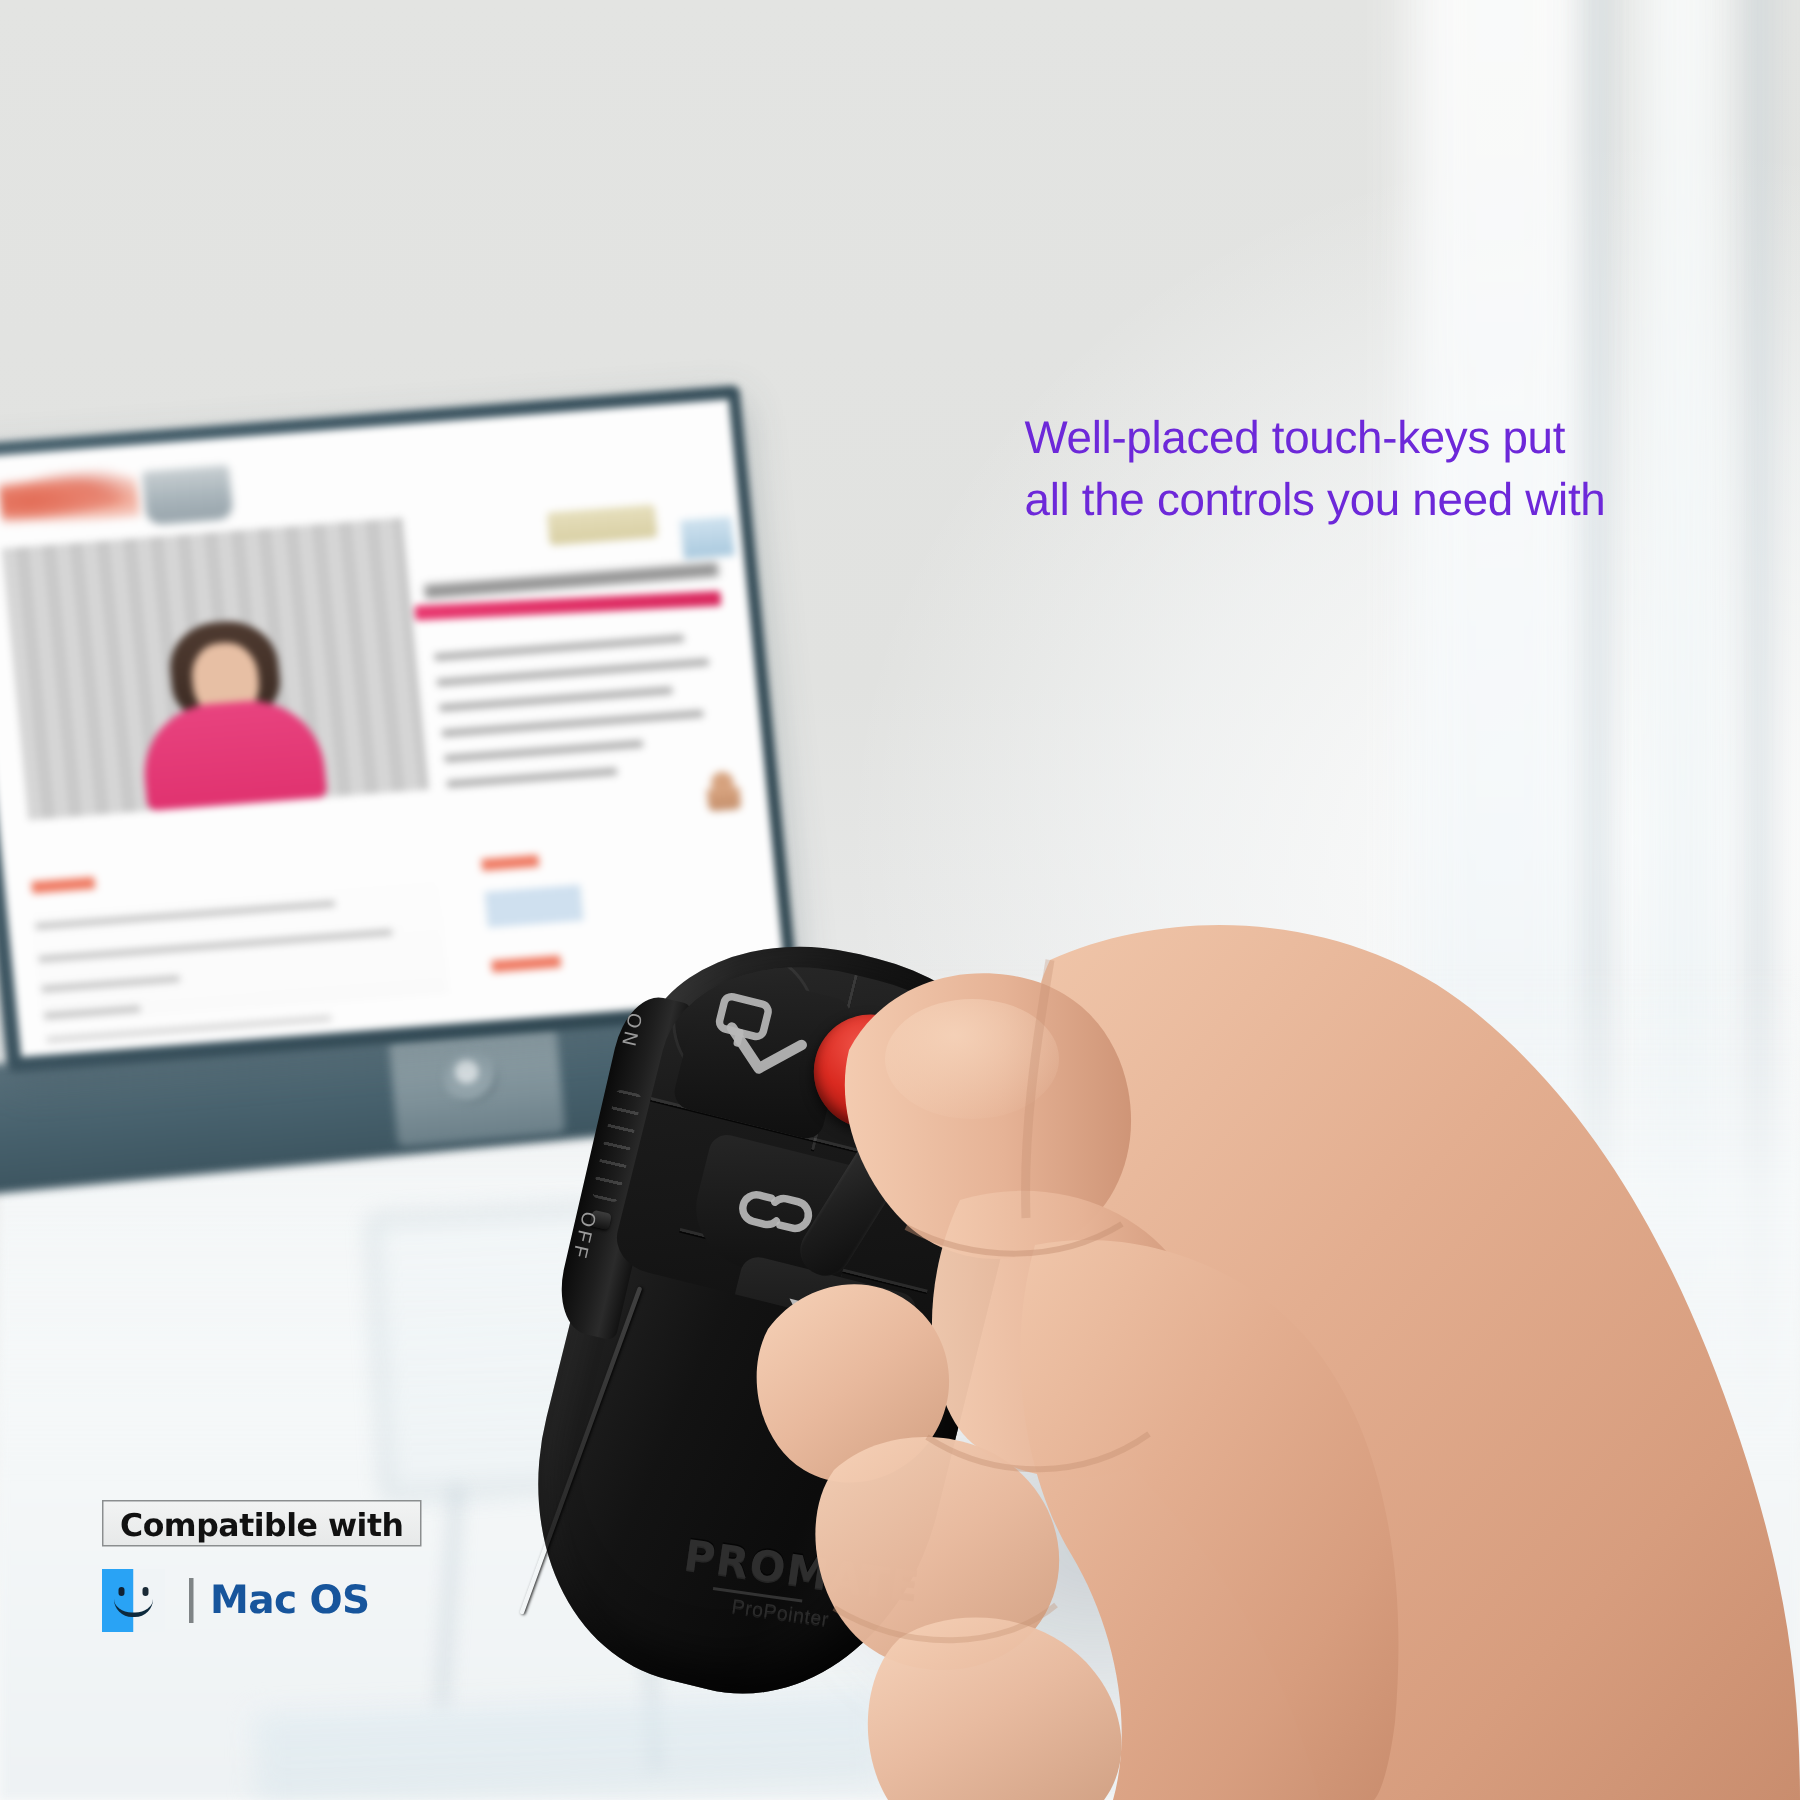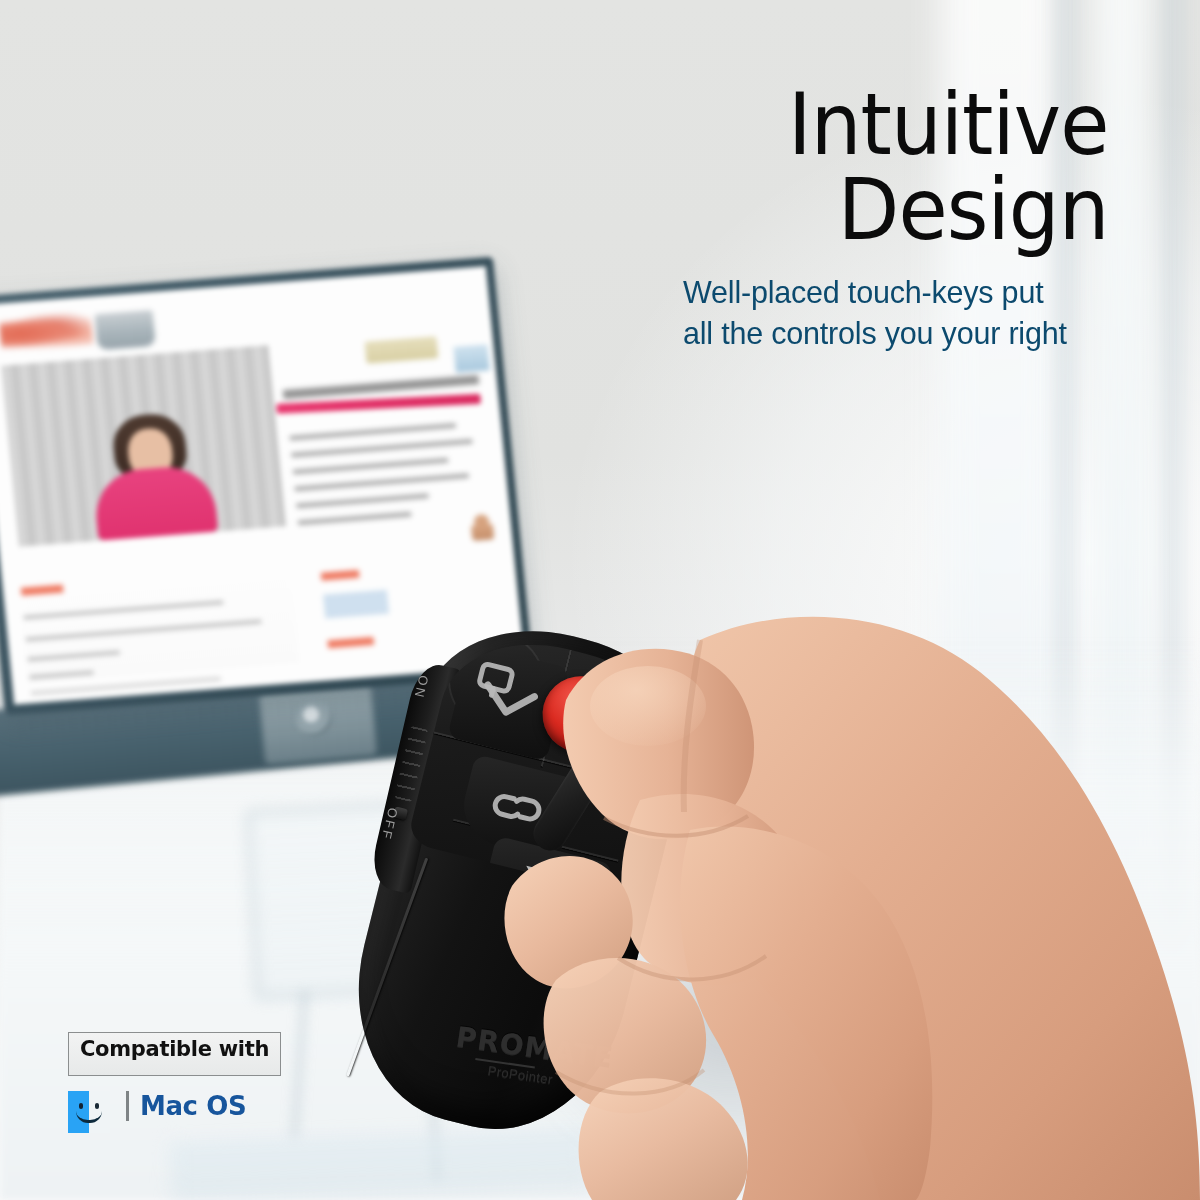--- a/index.html
+++ b/index.html
@@ -201,42 +201,41 @@
     font-weight: 400;
     line-height: .99;
     letter-spacing: -1px;
     white-space: nowrap;
     transform: scaleX(.93);
     transform-origin: right center;
   }
   .subhead {
     position: absolute; right: 92px; top: 272px;
     text-align: left;
-    color: #0c4a6e;
+    color: #6d28d9;
     font-family: "Liberation Sans", sans-serif;
     font-size: 30.5px;
     line-height: 1.33;
     letter-spacing: -.2px;
     width: 425px;
   }
 
   
   .compat { position: absolute; left: 68px; top: 1000px; width: 240px; }
   .compat-box {
     display: inline-block;
     border: 1.5px solid #8b8e8f;
     background: linear-gradient(180deg,#f2f3f3,#e7e9e9);
-    padding: 4px 11px 14px 11px;
-    margin-top: 32px;
+    padding: 4px 11px 1px 11px;
   }
   .compat-box-label {
     font-family: "DejaVu Sans", sans-serif;
     font-weight: 700; font-size: 21px; color: #111; letter-spacing: -.3px;
   }
-  .compat-row { display: flex; margin-top: 15px; }
+  .compat-row { display: flex; align-items: center; margin-top: 15px; }
   .os-icon { width: 42px; height: 42px; flex: none; }
 
   .finder {
     position: relative; width: 42px; height: 42px; overflow: hidden;
     background: #f4f7f8;
   }
   .finder-left { position: absolute; left:0; top:0; width: 21px; height: 42px; background: #29a3f5; }
   .finder-right { position: absolute; left:21px; top:0; width: 21px; height: 42px; background: #f0f4f6; }
   .finder-eye { position: absolute; top: 12px; width: 3.5px; height: 6px; background: #123; border-radius: 2px; }
   .eye-l { left: 11px; }
@@ -475,28 +474,24 @@
 
         <div class="slide-foot-r">
           <div class="foot-tag2"></div>
           <div class="foot-blue"></div>
           <div class="foot-tag3"></div>
         </div>
       </div>
     </div>
   </div>
 
-  <div class="headline">
-    <div class="hl-line">Intuitive</div>
-    <div class="hl-line">Design</div>
-  </div>
 
   <div class="subhead">
     <div>Well-placed touch-keys put</div>
-    <div>all the controls you your right</div>
+    <div>all the controls you need with</div>
   </div>
 
   <div class="compat">
     <div class="compat-box">
       <span class="compat-box-label">Compatible with</span>
     </div>
 
     <div class="compat-row">
       <div class="os-icon">
         <div class="finder">

